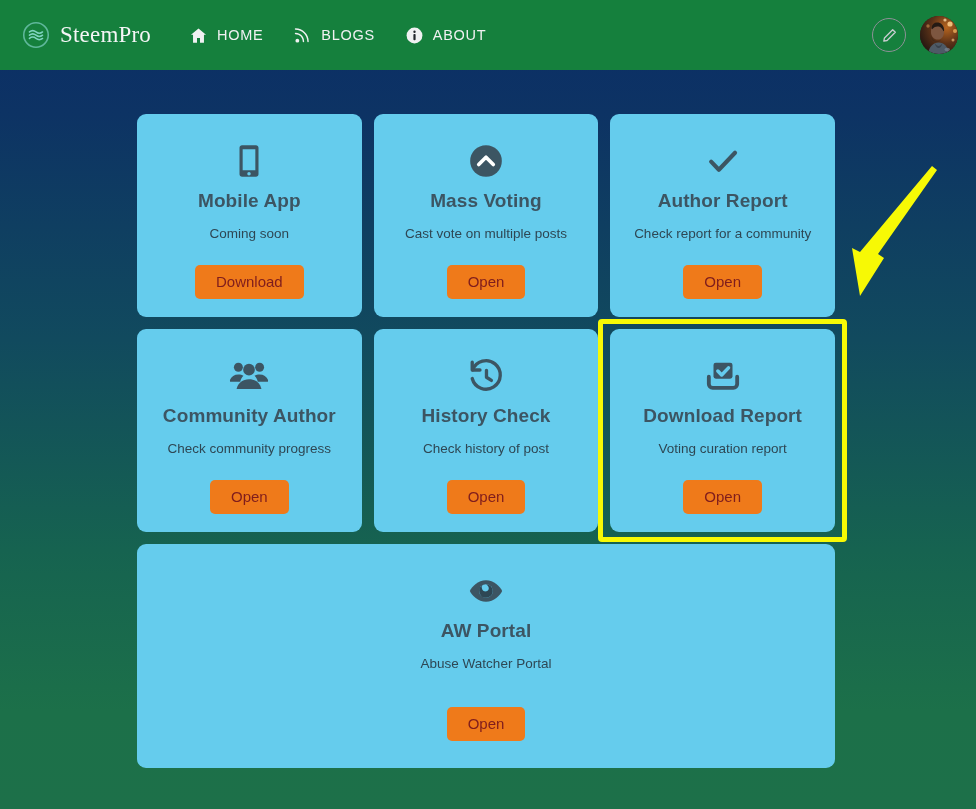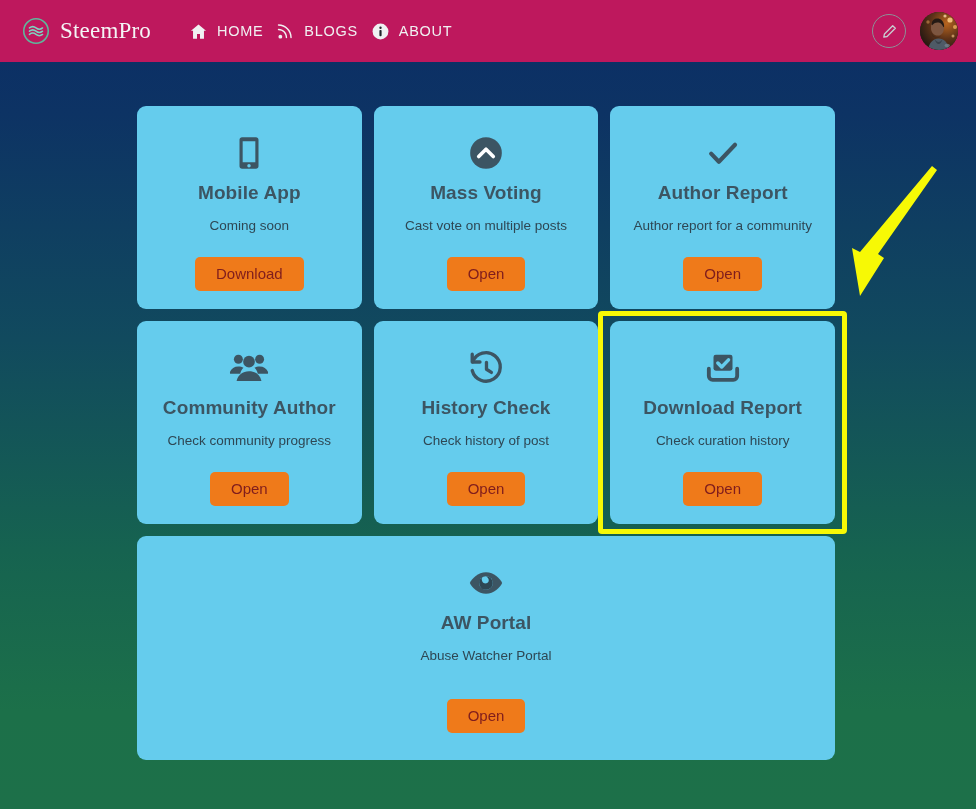--- a/index.html
+++ b/index.html
@@ -11,22 +11,22 @@
     font-family: "Liberation Sans", sans-serif;
   }
 
   body {
     background: linear-gradient(to bottom, #0b2d66 0%, #0d3364 14%, #114a5e 42%, #166350 68%, #1c7049 88%, #1d7049 100%);
     position: relative;
   }
 
   
   .topbar {
-    height: 62px;
-    background: #be185d;
+    height: 70px;
+    background: #15803d;
     display: flex;
     align-items: center;
     padding: 0 18px 0 22px;
     position: relative;
     z-index: 5;
   }
 
   .brand {
     display: flex;
     align-items: center;
@@ -34,21 +34,21 @@
     margin-right: 38px;
   }
   .brand-mark { width: 28px; height: 28px; display: block; }
   .brand-name {
     font-family: "Liberation Serif", serif;
     font-size: 23px;
     color: #f4f5f6;
     letter-spacing: .2px;
   }
 
-  .nav { display: flex; align-items: center; gap: 13px; }
+  .nav { display: flex; align-items: center; gap: 30px; }
   .nav-item {
     display: flex;
     align-items: center;
     gap: 9px;
     cursor: pointer;
     text-decoration: none;
   }
   .nav-icon { width: 19px; height: 19px; display: block; flex: 0 0 auto; }
   .nav-label {
     color: #f0f1f2;
@@ -282,21 +282,21 @@
       <button class="card-btn">Open</button>
     </div>
 
     <div class="card">
       <div class="card-icon">
         <svg width="38" height="38" viewBox="0 0 24 24" fill="none" stroke="#3c5563" stroke-width="2.6" stroke-linecap="round" stroke-linejoin="round">
           <path d="M4.5 12.4 9.4 17.5 19.6 6.8"></path>
         </svg>
       </div>
       <div class="card-title">Author Report</div>
-      <div class="card-desc">Author report for a community</div>
+      <div class="card-desc">Check report for a community</div>
       <button class="card-btn">Open</button>
     </div>
 
     <div class="card">
       <div class="card-icon">
         <svg width="40" height="40" viewBox="0 0 26 24" fill="#3c5563">
           <circle cx="6.1" cy="6.3" r="2.9"></circle>
           <circle cx="19.9" cy="6.3" r="2.9"></circle>
           <path d="M0.6 14.6c.9-2.3 2.9-3.6 5.5-3.6 1.3 0 2.4.3 3.3.9-1.1 1-1.8 2.3-2.1 3.9H.7z"></path>
           <path d="M25.4 14.6c-.9-2.3-2.9-3.6-5.5-3.6-1.3 0-2.4.3-3.3.9 1.1 1 1.8 2.3 2.1 3.9h6.6z"></path>
@@ -324,21 +324,21 @@
 
     <div class="card highlighted">
       <div class="card-icon">
         <svg width="40" height="40" viewBox="0 0 24 24">
           <rect x="6.3" y="4" width="11.4" height="9.6" rx="1.4" fill="#3c5563"></rect>
           <path d="M8.9 9.0l2.3 2.4 4.1-4.3" fill="none" stroke="#65cced" stroke-width="2.1" stroke-linecap="round" stroke-linejoin="round"></path>
           <path d="M3.5 12.4v4.4c0 1.3 1 2.3 2.3 2.3h12.4c1.3 0 2.3-1 2.3-2.3v-4.4" fill="none" stroke="#3c5563" stroke-width="2.3" stroke-linecap="round"></path>
         </svg>
       </div>
       <div class="card-title">Download Report</div>
-      <div class="card-desc">Check curation history</div>
+      <div class="card-desc">Voting curation report</div>
       <button class="card-btn">Open</button>
     </div>
 
     <div class="card wide">
       <div class="card-icon">
         <svg width="38" height="38" viewBox="0 0 24 24">
           <path d="M12 5.2c5 0 9 4 10.2 6.8C21 14.8 17 18.8 12 18.8S3 14.8 1.8 12C3 9.2 7 5.2 12 5.2z" fill="#3c5563"></path>
           <circle cx="12" cy="12" r="4.3" fill="#65cced"></circle>
           <path d="M12 7.7a4.3 4.3 0 0 1 0 8.6 4.3 4.3 0 0 1-2.6-7.7c-.5 2.4 1 4.1 2.9 3.6 1.4-.4 2-2 .9-3.4A4 4 0 0 0 12 7.7z" fill="#2e4754"></path>
         </svg>

